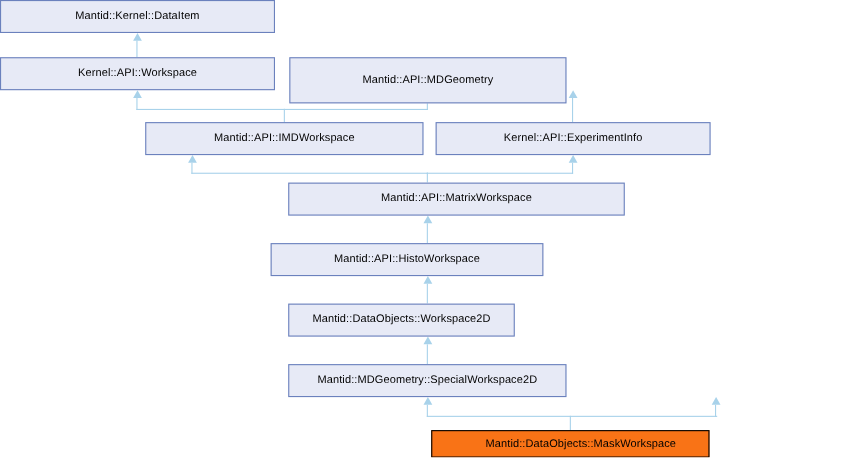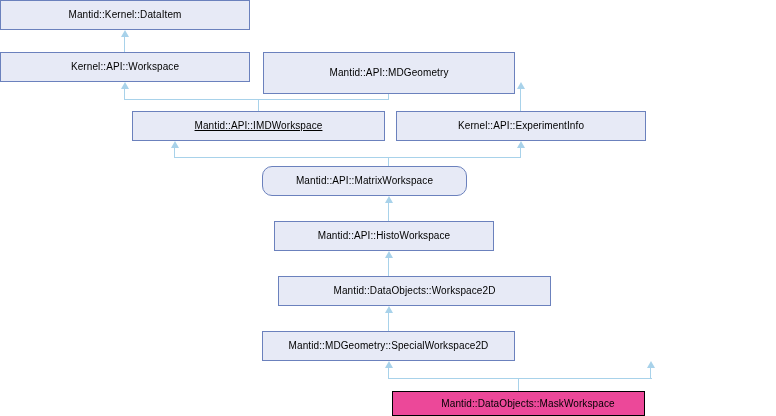--- a/index.html
+++ b/index.html
@@ -24,21 +24,21 @@
     align-items: center;
     justify-content: center;
     color: #000000;
     font-size: 10px;
     line-height: 1;
     white-space: nowrap;
     letter-spacing: 0.1px;
     text-align: center;
   }
   .node.highlight {
-    background: #ec4899;
+    background: #f97316;
     border: 1px solid #000000;
     padding-left: 19px;
   }
   .node-label {
     display: block;
     pointer-events: none;
   }
   .edge {
     position: absolute;
     background: #a8d2ea;
@@ -111,37 +111,37 @@
   </div>
 
   <div class="node" style="left:0px; top:52px; width:250px; height:30px;">
     <span class="node-label">Kernel::API::Workspace</span>
   </div>
 
   <div class="node" style="left:263px; top:52px; width:252px; height:42px;">
     <span class="node-label">Mantid::API::MDGeometry</span>
   </div>
 
-  <div class="node" style="left:132px; top:111px; width:253px; height:30px;text-decoration:underline;">
+  <div class="node" style="left:132px; top:111px; width:253px; height:30px;">
     <span class="node-label">Mantid::API::IMDWorkspace</span>
   </div>
 
   <div class="node" style="left:396px; top:111px; width:250px; height:30px;">
     <span class="node-label">Kernel::API::ExperimentInfo</span>
   </div>
 
-  <div class="node" style="left:262px; top:166px; width:205px; height:30px;border-radius:10px;">
+  <div class="node" style="left:262px; top:166px; width:306px; height:30px;">
     <span class="node-label">Mantid::API::MatrixWorkspace</span>
   </div>
 
-  <div class="node" style="left:274px; top:221px; width:220px; height:30px;">
+  <div class="node" style="left:246px; top:221px; width:248px; height:30px;">
     <span class="node-label">Mantid::API::HistoWorkspace</span>
   </div>
 
-  <div class="node" style="left:262px; top:276px; width:273px; height:30px;margin-left:16px;">
+  <div class="node" style="left:262px; top:276px; width:206px; height:30px;">
     <span class="node-label">Mantid::DataObjects::Workspace2D</span>
   </div>
 
   <div class="node" style="left:262px; top:331px; width:253px; height:30px;">
     <span class="node-label">Mantid::MDGeometry::SpecialWorkspace2D</span>
   </div>
 
 
   <div class="node highlight" style="left:392px; top:391px; width:253px; height:25px;">
     <span class="node-label">Mantid::DataObjects::MaskWorkspace</span>

